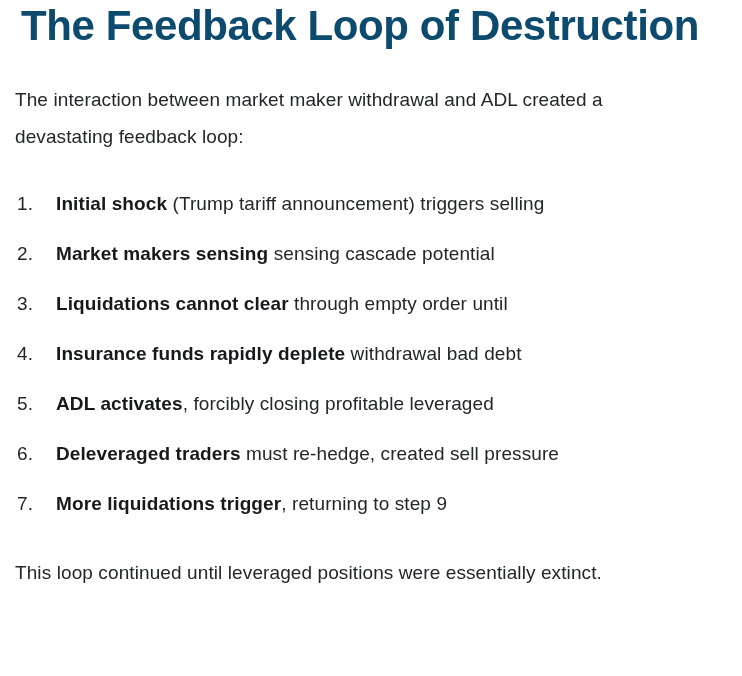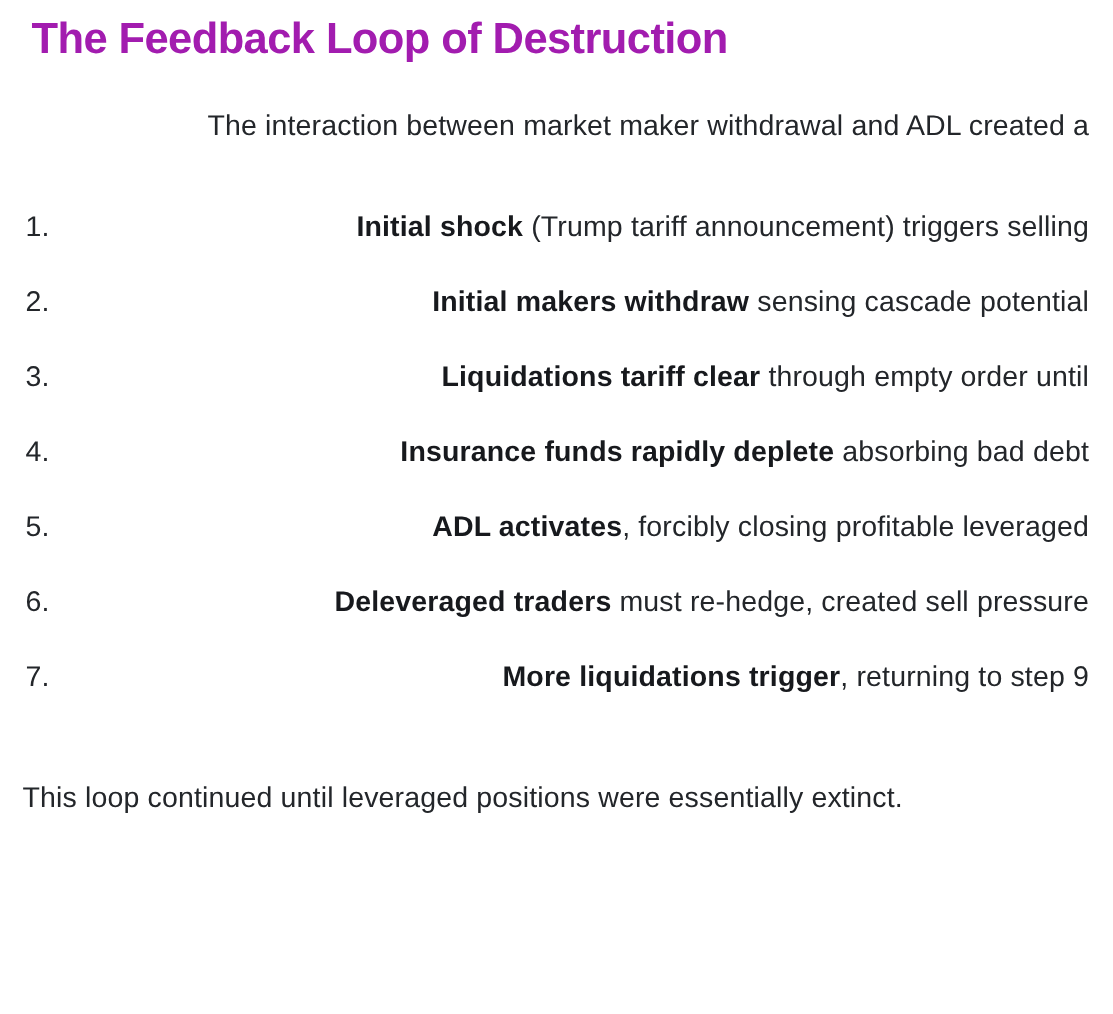--- a/index.html
+++ b/index.html
@@ -15,29 +15,28 @@
     color: #23262a;
     -webkit-font-smoothing: antialiased;
   }
   .article {
     padding: 0 16px 0 15px;
     box-sizing: border-box;
     width: 742px;
   }
   h1.page-title {
     margin: 6px 0 0 6px;
-    font-size: 29px;
+    font-size: 42px;
     line-height: 40px;
     font-weight: 700;
     letter-spacing: -0.4px;
-    color: #a21caf;
+    color: #0c4a6e;
   }
   .intro {
-    margin-top: 20px;
-    text-align: right;
+    margin-top: 35px;
   }
   .text-line {
     font-size: 19px;
     line-height: 37px;
     letter-spacing: 0.1px;
   }
   ol.loop-list {
     list-style: none;
     margin: 30px 0 0 0;
     padding: 0;
@@ -54,57 +53,57 @@
     margin-bottom: 0;
   }
   .li-num {
     flex: 0 0 41px;
     width: 41px;
     padding-left: 2px;
     box-sizing: border-box;
   }
   .li-body {
     flex: 1 1 auto;
-    text-align: right;
   }
   .li-lead {
     font-weight: 700;
     color: #17191d;
   }
   .closing {
-    margin-top: 44px;
+    margin-top: 32px;
   }
 </style>
 </head>
 <body>
 
 <div class="article">
 
   <h1 class="page-title">The Feedback Loop of Destruction</h1>
 
   <div class="intro">
     <div class="text-line">The interaction between market maker withdrawal and ADL created a</div>
+    <div class="text-line">devastating feedback loop:</div>
   </div>
 
   <ol class="loop-list">
     <li>
       <span class="li-num">1.</span>
       <span class="li-body"><span class="li-lead">Initial shock</span><span> (Trump tariff announcement) triggers selling</span></span>
     </li>
     <li>
       <span class="li-num">2.</span>
-      <span class="li-body"><span class="li-lead">Initial makers withdraw</span><span> sensing cascade potential</span></span>
+      <span class="li-body"><span class="li-lead">Market makers sensing</span><span> sensing cascade potential</span></span>
     </li>
     <li>
       <span class="li-num">3.</span>
-      <span class="li-body"><span class="li-lead">Liquidations tariff clear</span><span> through empty order until</span></span>
+      <span class="li-body"><span class="li-lead">Liquidations cannot clear</span><span> through empty order until</span></span>
     </li>
     <li>
       <span class="li-num">4.</span>
-      <span class="li-body"><span class="li-lead">Insurance funds rapidly deplete</span><span> absorbing bad debt</span></span>
+      <span class="li-body"><span class="li-lead">Insurance funds rapidly deplete</span><span> withdrawal bad debt</span></span>
     </li>
     <li>
       <span class="li-num">5.</span>
       <span class="li-body"><span class="li-lead">ADL activates</span><span>, forcibly closing profitable leveraged</span></span>
     </li>
     <li>
       <span class="li-num">6.</span>
       <span class="li-body"><span class="li-lead">Deleveraged traders</span><span> must re-hedge, created sell pressure</span></span>
     </li>
     <li>

